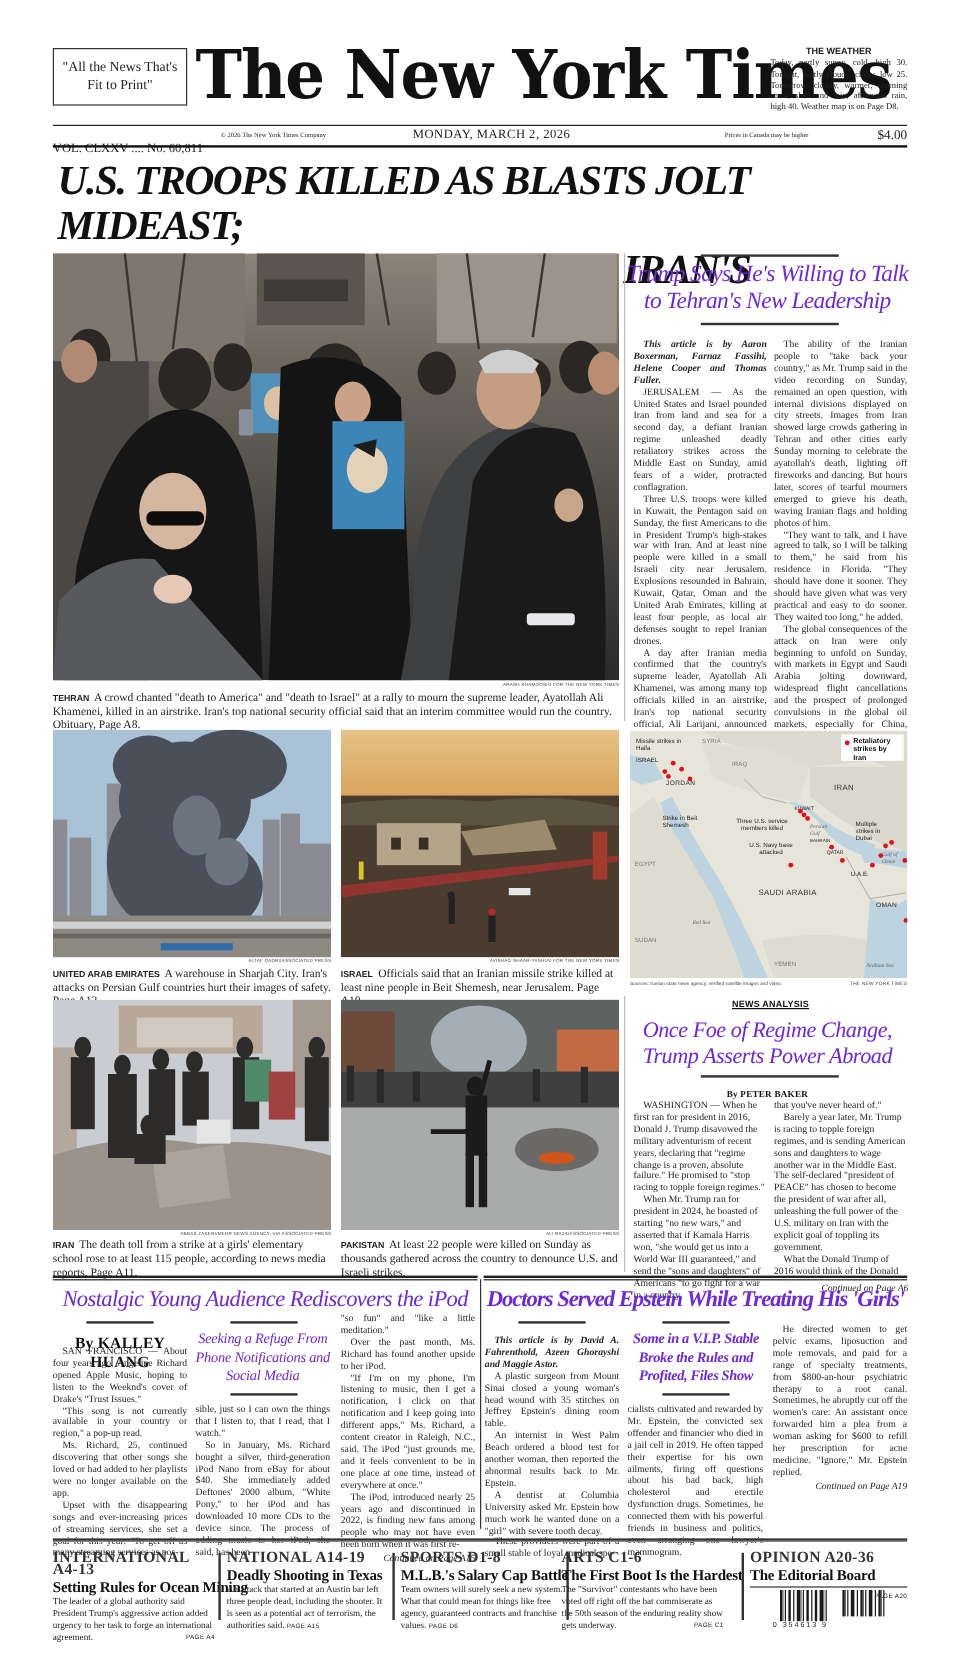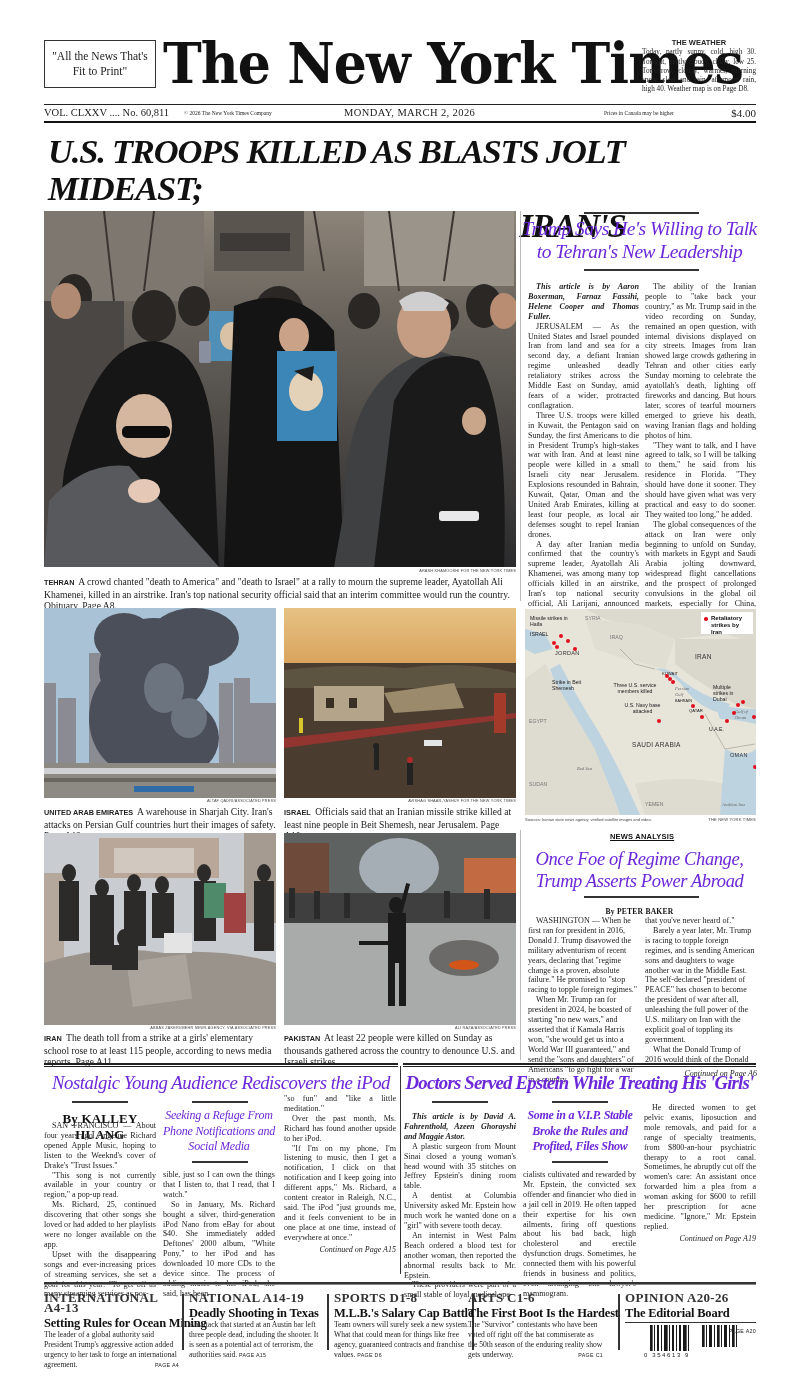--- a/index.html
+++ b/index.html
@@ -7,21 +7,21 @@
   body { font-family: "Liberation Serif", "DejaVu Serif", serif; color: #111; position: relative; }
   .abs { position: absolute; }
 
   
   .ear { left: 44px; top: 40px; width: 112px; height: 48px; border: 1px solid #333; text-align: center; font-size: 11.5px; line-height: 15px; padding-top: 8px; color: #222; }
   .logo { left: 163px; top: 30px; width: 470px; height: 70px; font-family: "DejaVu Serif", serif; font-weight: bold; font-size: 56px; letter-spacing: -1px; line-height: 66px; color: #111; text-align: center; transform: scaleX(0.93); transform-origin: left center; white-space: nowrap; }
   .weather { left: 642px; top: 38px; width: 114px; font-size: 7.2px; line-height: 9.3px; color: #222; text-align: justify; }
   .weather-title { display: block; text-align: center; font-family: "Liberation Sans", sans-serif; font-weight: bold; font-size: 7.5px; margin-bottom: 1px; }
   .rule-top { left: 44px; top: 104px; width: 712px; height: 1px; background: #222; }
   .dateline { left: 44px; top: 107px; width: 712px; height: 14px; font-size: 10.5px; color: #222; }
-  .dateline .vol { position: absolute; left: 0; top: 0; text-align: right; }
+  .dateline .vol { position: absolute; left: 0; top: 12px; text-align: right; }
   .dateline .copy { position: absolute; left: 140px; top: 3px; font-size: 5.5px; }
   .dateline .date { position: absolute; left: 300px; top: 0; letter-spacing: 0.4px; }
   .dateline .canada { position: absolute; left: 560px; top: 3px; font-size: 5.5px; }
   .dateline .price { position: absolute; right: 0; top: 0; font-size: 11px; }
   .rule-bot { left: 44px; top: 121px; width: 712px; height: 2px; background: #111; }
 
   
   .banner { left: 44px; top: 133px; width: 712px; font-family: "Liberation Serif", serif; font-weight: bold; font-style: italic; font-size: 34.5px; line-height: 37px; letter-spacing: -1.2px; color: #111; }
   .banner .l1 { display: block; margin-left: 4px; }
   .banner .l2 { display: block; margin-left: 22px; }
@@ -400,30 +400,31 @@
 <div class="abs hl-italic" style="left:162px; top:1108px; width:114px; font-size:12px; line-height:15.5px; letter-spacing:-0.2px;">Seeking a Refuge From Phone Notifications and Social Media</div>
 <div class="abs shortrule" style="left:192px; top:1161px; width:56px;"></div>
 <div class="abs body-col" style="left:163px; top:1170px; width:112px;">
   <p style="text-indent:0;">sible, just so I can own the things that I listen to, that I read, that I watch."</p>
   <p>So in January, Ms. Richard bought a silver, third-generation iPod Nano from eBay for about $40. She immediately added Deftones' 2000 album, "White Pony," to her iPod and has downloaded 10 more CDs to the device since. The process of adding music to her iPod, she said, has been</p>
 </div>
 <div class="abs body-col" style="left:284px; top:1094px; width:112px;">
   <p style="text-indent:0;">"so fun" and "like a little meditation."</p>
   <p>Over the past month, Ms. Richard has found another upside to her iPod.</p>
   <p>"If I'm on my phone, I'm listening to music, then I get a notification, I click on that notification and I keep going into different apps," Ms. Richard, a content creator in Raleigh, N.C., said. The iPod "just grounds me, and it feels convenient to be in one place at one time, instead of everywhere at once."</p>
+  <p>The iPod, introduced nearly 25 years ago and discontinued in 2022, is finding new fans among people who may not have even been born when it was first re-</p>
   <div class="contd" style="margin-top:2px;">Continued on Page A15</div>
 </div>
 
 <div class="abs hl-italic" style="left:403px; top:1072px; width:353px; font-size:18.8px; line-height:22px; font-weight:bold; letter-spacing:-0.8px; white-space:nowrap;">Doctors Served Epstein While Treating His 'Girls'</div>
 <div class="abs shortrule" style="left:432px; top:1101px; width:56px;"></div>
 <div class="abs body-col" style="left:404px; top:1112px; width:112px;">
   <p class="byline-it">This article is by David A. Fahrenthold, Azeen Ghorayshi and Maggie Astor.</p>
   <p>A plastic surgeon from Mount Sinai closed a young woman's head wound with 35 stitches on Jeffrey Epstein's dining room table.</p>
+  <p>An internist in West Palm Beach ordered a blood test for another woman, then reported the abnormal results back to Mr. Epstein.</p>
   <p>A dentist at Columbia University asked Mr. Epstein how much work he wanted done on a "girl" with severe tooth decay.</p>
-  <p>An internist in West Palm Beach ordered a blood test for another woman, then reported the abnormal results back to Mr. Epstein.</p>
   <p>These providers were part of a small stable of loyal medical spe-</p>
 </div>
 <div class="abs shortrule" style="left:552px; top:1101px; width:56px;"></div>
 <div class="abs hl-italic" style="left:522px; top:1108px; width:116px; font-size:12px; line-height:15.5px; font-weight:bold; letter-spacing:-0.3px;">Some in a V.I.P. Stable Broke the Rules and Profited, Files Show</div>
 <div class="abs shortrule" style="left:552px; top:1161px; width:56px;"></div>
 <div class="abs body-col" style="left:523px; top:1170px; width:113px;">
   <p style="text-indent:0;">cialists cultivated and rewarded by Mr. Epstein, the convicted sex offender and financier who died in a jail cell in 2019. He often tapped their expertise for his own ailments, firing off questions about his bad back, high cholesterol and erectile dysfunction drugs. Sometimes, he connected them with his powerful friends in business and politics, even arranging one lawyer's mammogram.</p>
 </div>
 <div class="abs body-col" style="left:644px; top:1103px; width:112px;">
   <p>He directed women to get pelvic exams, liposuction and mole removals, and paid for a range of specialty treatments, from $800-an-hour psychiatric therapy to a root canal. Sometimes, he abruptly cut off the women's care: An assistant once forwarded him a plea from a woman asking for $600 to refill her prescription for acne medicine. "Ignore," Mr. Epstein replied.</p>
@@ -454,21 +455,21 @@
 </div>
 <div class="abs idx-rule" style="left:472px;"></div>
 <div class="abs idx" style="left:468px;">
   <span class="sec">ARTS C1-6</span>
   <span class="ttl">The First Boot Is the Hardest</span>
   <span>The "Survivor" contestants who have been voted off right off the bat commiserate as the 50th season of the enduring reality show gets underway.</span>
   <span class="pg" style="float:right;">PAGE C1</span>
 </div>
 <div class="abs idx-rule" style="left:618px;"></div>
 <div class="abs idx" style="left:625px; width:131px;">
-  <span class="sec">OPINION A20-26</span>
+  <span class="sec">OPINION A20-36</span>
   <span class="ttl" style="border-bottom:1px solid #333; padding-bottom:2px;">
     <span>The Editorial Board</span>
     <span class="pg" style="float:right; font-weight:normal; margin-top:4px;">PAGE A20</span>
   </span>
 </div>
 
 <div class="abs barcode">
   <svg width="115" height="40" viewBox="0 0 115 40">
     <g fill="#1a1a1a">
       <rect x="10" y="0" width="2" height="26"></rect>

